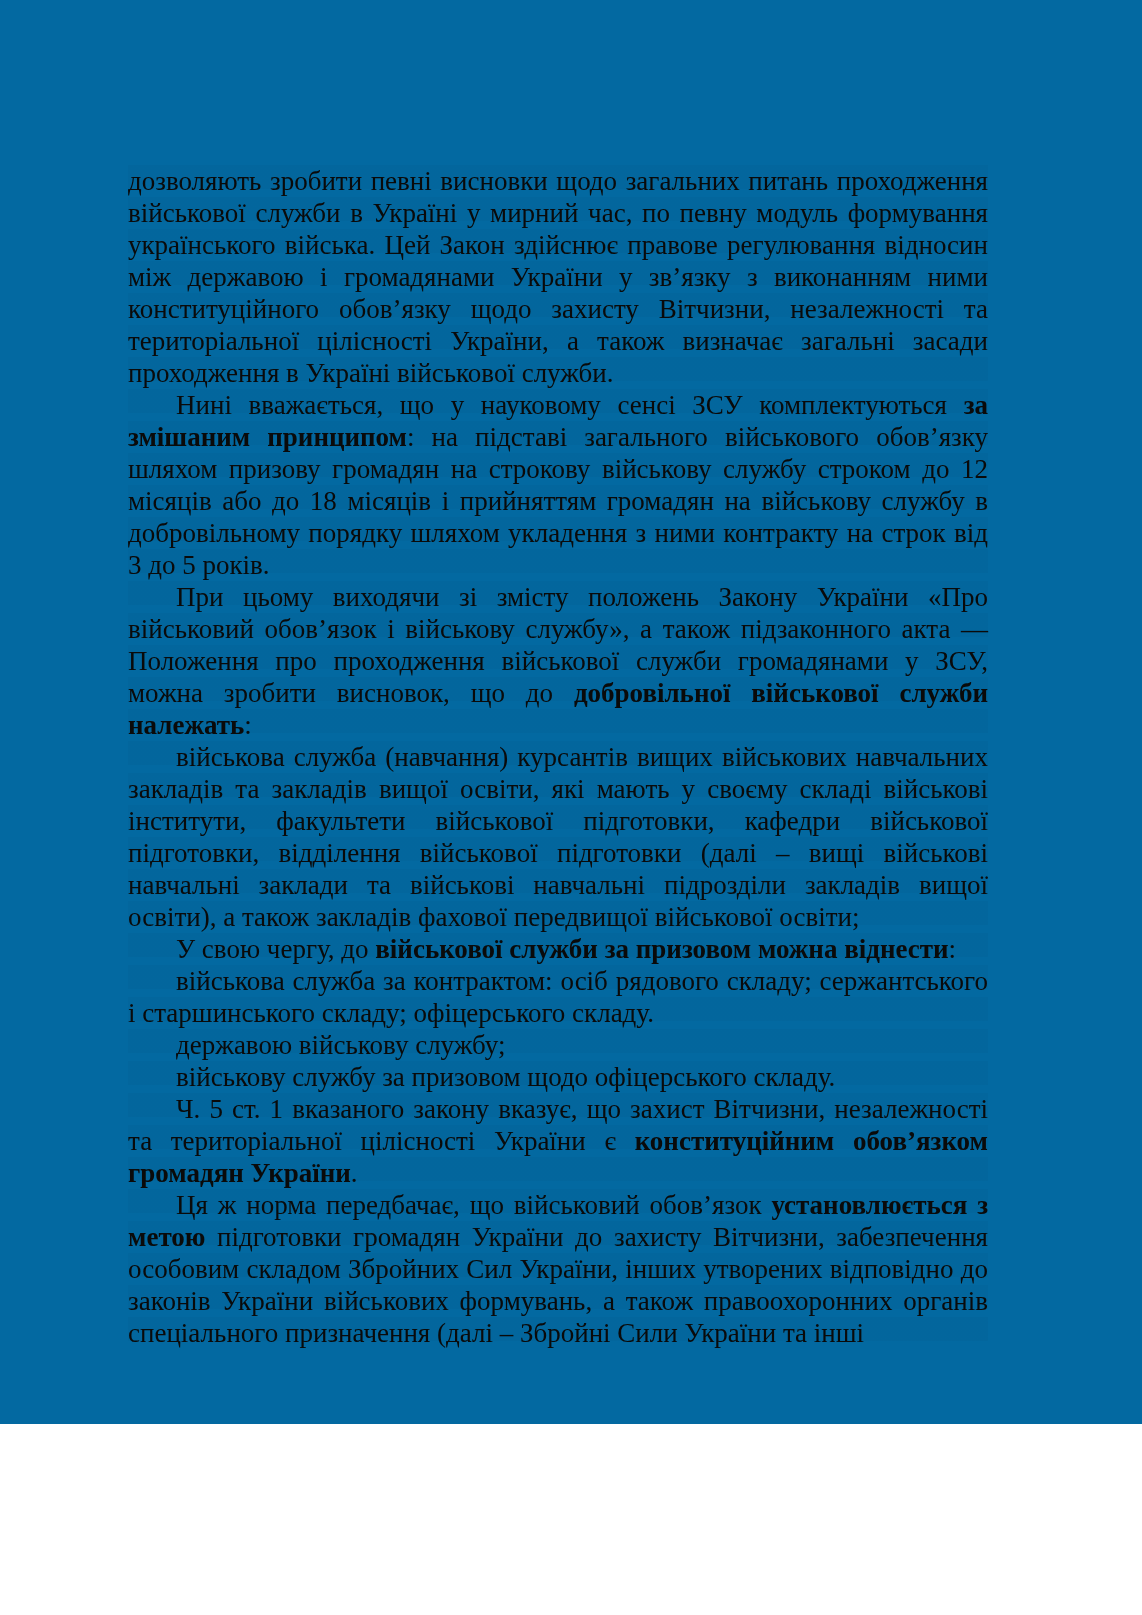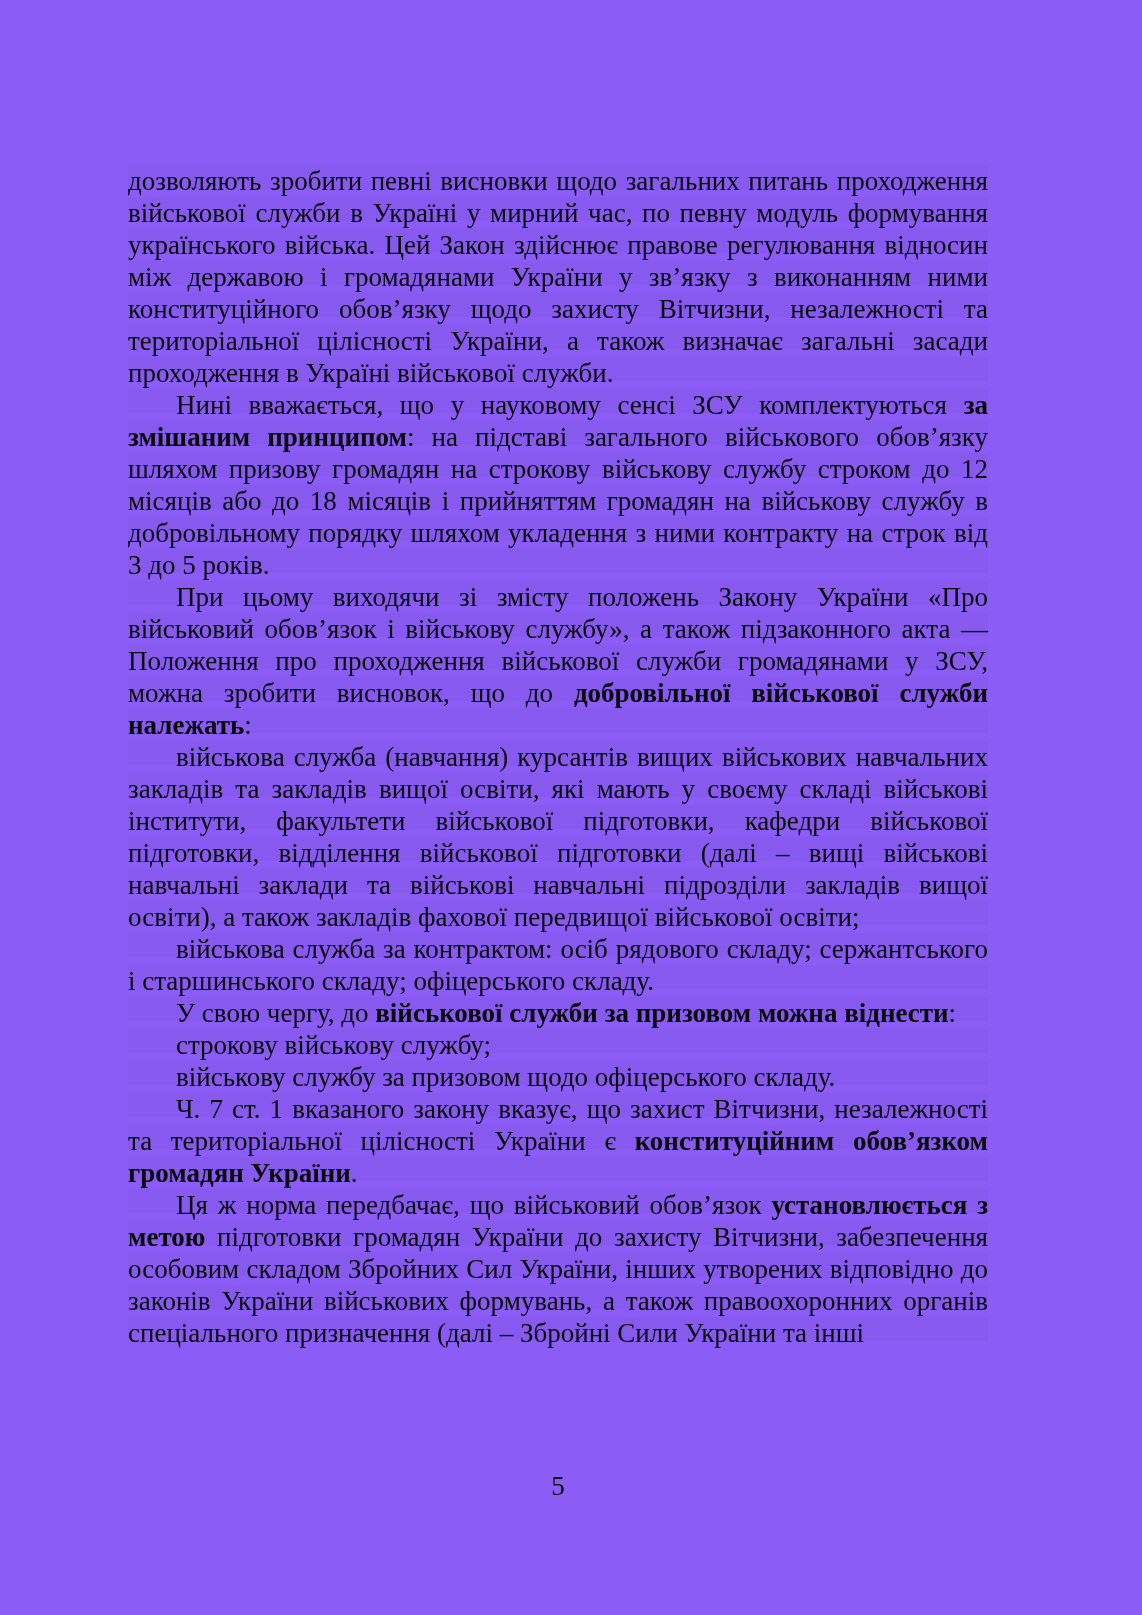--- a/index.html
+++ b/index.html
@@ -7,22 +7,22 @@
     padding: 0;
   }
   body {
     width: 1142px;
     height: 1615px;
     background: #ffffff;
   }
   .page {
     position: relative;
     width: 1142px;
-    height: 1615px;
-    background: #8b5cf6;
+    height: 1424px;
+    background: #0369a1;
     overflow: hidden;
     font-family: "Liberation Serif", "DejaVu Serif", serif;
     color: #0a0a0a;
   }
   .text-block {
     position: absolute;
     left: 128px;
     top: 165px;
     width: 860px;
     font-size: 27px;
@@ -61,21 +61,21 @@
 </style>
 </head>
 <body>
 
 <div class="page">
   <div class="text-block">
       <p class=""><span class="run-normal">дозволяють зробити певні висновки щодо загальних питань проходження військової служби в Україні у мирний час, по певну модуль формування українського війська. Цей Закон здійснює правове регулювання відносин між державою і громадянами України у зв’язку з виконанням ними конституційного обов’язку щодо захисту Вітчизни, незалежності та територіальної цілісності України, а також визначає загальні засади проходження в Україні військової служби.</span></p>
       <p class="indent"><span class="run-normal">Нині вважається, що у науковому сенсі ЗСУ комплектуються </span><span class="run-bold">за змішаним принципом</span><span class="run-normal">: на підставі загального військового обов’язку шляхом призову громадян на строкову військову службу строком до 12 місяців або до 18 місяців і прийняттям громадян на військову службу в добровільному порядку шляхом укладення з ними контракту на строк від 3 до 5 років.</span></p>
       <p class="indent"><span class="run-normal">При цьому виходячи зі змісту положень Закону України «Про військовий обов’язок і військову службу», а також підзаконного акта — Положення про проходження військової служби громадянами у ЗСУ, можна зробити висновок, що до </span><span class="run-bold">добровільної військової служби належать</span><span class="run-normal">:</span></p>
       <p class="indent"><span class="run-normal">військова служба (навчання) курсантів вищих військових навчальних закладів та закладів вищої освіти, які мають у своєму складі військові інститути, факультети військової підготовки, кафедри військової підготовки, відділення військової підготовки (далі – вищі військові навчальні заклади та військові навчальні підрозділи закладів вищої освіти), а також закладів фахової передвищої військової освіти;</span></p>
+      <p class="indent"><span class="run-normal">У свою чергу, до </span><span class="run-bold">військової служби за призовом можна віднести</span><span class="run-normal">:</span></p>
       <p class="indent"><span class="run-normal">військова служба за контрактом: осіб рядового складу; сержантського і старшинського складу; офіцерського складу.</span></p>
-      <p class="indent"><span class="run-normal">У свою чергу, до </span><span class="run-bold">військової служби за призовом можна віднести</span><span class="run-normal">:</span></p>
-      <p class="indent"><span class="run-normal">строкову військову службу;</span></p>
+      <p class="indent"><span class="run-normal">державою військову службу;</span></p>
       <p class="indent"><span class="run-normal">військову службу за призовом щодо офіцерського складу.</span></p>
-      <p class="indent"><span class="run-normal">Ч. 7 ст. 1 вказаного закону вказує, що захист Вітчизни, незалежності та територіальної цілісності України є </span><span class="run-bold">конституційним обов’язком громадян України</span><span class="run-normal">.</span></p>
+      <p class="indent"><span class="run-normal">Ч. 5 ст. 1 вказаного закону вказує, що захист Вітчизни, незалежності та територіальної цілісності України є </span><span class="run-bold">конституційним обов’язком громадян України</span><span class="run-normal">.</span></p>
       <p class="indent"><span class="run-normal">Ця ж норма передбачає, що військовий обов’язок </span><span class="run-bold">установлюється з метою</span><span class="run-normal"> підготовки громадян України до захисту Вітчизни, забезпечення особовим складом Збройних Сил України, інших утворених відповідно до законів України військових формувань, а також правоохоронних органів спеціального призначення (далі – Збройні Сили України та інші</span></p>
     </div>
   <div class="page-number">5</div>
 </div>
 
 </body></html>

